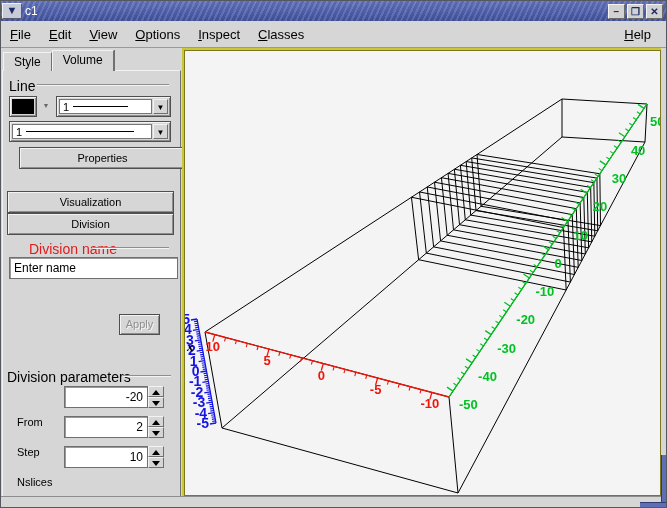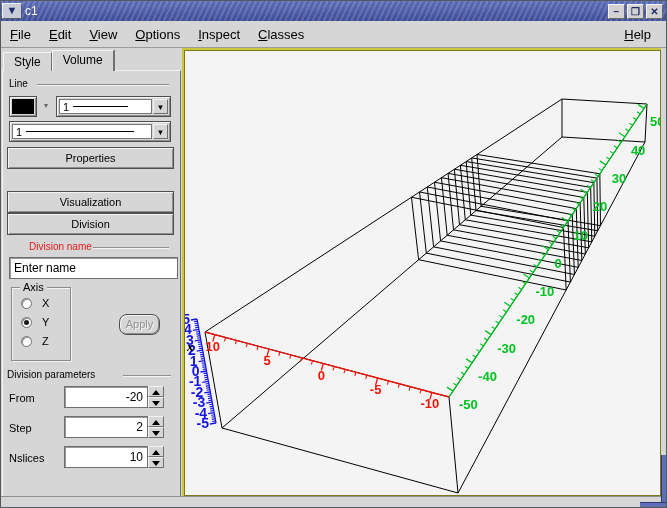--- a/index.html
+++ b/index.html
@@ -31,21 +31,21 @@
 
   
   .panel { position:absolute; left:0; top:47px; width:181px; bottom:0; background:#d6d6d6; }
   .tabs { position:absolute; left:2px; top:2px; height:21px; display:flex; }
   .tab { height:19px; margin-top:2px; padding:2px 10px 0 10px; font-size:12px; background:#d6d6d6;
     border:1px solid; border-color:#f2f2f2 #707070 #d6d6d6 #f2f2f2; border-bottom:none; position:relative; }
   .tab.active { height:21px; margin-top:0; z-index:3; box-shadow:1px 0 0 #707070; }
   .panel-frame { position:absolute; left:1px; right:1px; top:22px; bottom:1px;
     border:1px solid; border-color:#f2f2f2 #707070 #707070 #f2f2f2; }
 
-  .sec-label { position:absolute; font-size:10px; color:#000; white-space:nowrap; }
+  .sec-label { position:absolute; font-size:14px; color:#000; white-space:nowrap; }
   .sec-label.red { color:#e21a1a; }
   .rule { position:absolute; height:2px; border-top:1px solid #8e8e8e; border-bottom:1px solid #f4f4f4; }
 
   .raised { background:#d6d6d6; border:1px solid #4f4f4f;
     box-shadow:inset 1px 1px 0 #f3f3f3, inset -1px -1px 0 #8d8d8d; }
   .sunken { background:#ffffff; border:1px solid #6f6f6f;
     box-shadow:inset 1px 1px 0 #9a9a9a; }
 
   .swatch { position:absolute; left:8px; top:48px; width:28px; height:21px; }
   .swatch .inner { position:absolute; inset:2px; background:#000; }
@@ -71,23 +71,23 @@
   .groupbox-title { position:absolute; top:-7px; left:8px; background:#d6d6d6; padding:0 3px;
     font-size:11px; }
   .radio-row { position:absolute; left:9px; display:flex; align-items:center; gap:10px; font-size:11px; }
   .radio { width:11px; height:11px; border-radius:50%; background:#fff; border:1px solid #6f6f6f;
     box-shadow:inset 1px 1px 0 #999; position:relative; }
   .radio.sel::after { content:""; position:absolute; left:2px; top:2px; width:5px; height:5px;
     border-radius:50%; background:#1a1a1a; }
 
   .apply-btn { position:absolute; left:118px; top:266px; width:41px; height:21px;
     font-size:11px; text-align:center; line-height:19px; color:#8f8f8f;
-    text-shadow:1px 1px 0 #f4f4f4;border-radius:8px; }
-
-  .param-row-label { position:absolute; left:8px; font-size:11px; }
+    text-shadow:1px 1px 0 #f4f4f4; }
+
+  .param-row-label { position:absolute; left:16px; font-size:11px;margin-top:24px; }
   .num-field { position:absolute; left:63px; width:84px; height:22px; font-size:12px;
     text-align:right; padding:3px 4px 0 0; color:#000; }
   .spinner { position:absolute; left:147px; width:16px; height:22px; display:flex; flex-direction:column; }
   .spin-btn { flex:1; background:#d6d6d6; border:1px solid; border-color:#f3f3f3 #6f6f6f #6f6f6f #f3f3f3;
     position:relative; }
   .tri-up { position:absolute; left:3px; top:3px; width:0; height:0;
     border-left:4px solid transparent; border-right:4px solid transparent; border-bottom:5px solid #000; }
   .tri-down { position:absolute; left:3px; top:3px; width:0; height:0;
     border-left:4px solid transparent; border-right:4px solid transparent; border-top:5px solid #000; }
 
@@ -168,43 +168,28 @@
     <div class="combo raised" style="left:8px; top:73px; width:162px;">
       <div class="field">
         <span>1</span>
         <span class="linesample" style="width:108px;"></span>
       </div>
       <div class="drop">
         <span>▼</span>
       </div>
     </div>
 
-    <div class="panel-btn raised" style="top:99px;">Properties</div>
+    <div class="panel-btn raised" style="top:99px;margin-left:12px;">Properties</div>
     <div class="panel-btn raised" style="top:143px;">Visualization</div>
     <div class="panel-btn raised" style="top:165px;">Division</div>
 
     <div class="sec-label red" style="left:12px; top:193px;padding-left:16px;">Division name</div>
     <div class="rule" style="left:92px; top:199px; width:76px;"></div>
     <div class="name-input sunken">Enter name</div>
 
-    <div class="groupbox">
-      <div class="groupbox-title">Axis</div>
-      <div class="radio-row" style="top:9px;">
-        <div class="radio"></div>
-        <span>X</span>
-      </div>
-      <div class="radio-row" style="top:28px;">
-        <div class="radio sel"></div>
-        <span>Y</span>
-      </div>
-      <div class="radio-row" style="top:47px;">
-        <div class="radio"></div>
-        <span>Z</span>
-      </div>
-    </div>
     <div class="apply-btn raised">Apply</div>
 
     <div class="sec-label" style="left:6px; top:321px;">Division parameters</div>
     <div class="rule" style="left:122px; top:327px; width:48px;"></div>
 
     <div class="param-row-label" style="top:344px;">From</div>
     <div class="num-field sunken" style="top:338px;">-20</div>
     <div class="spinner" style="top:338px;">
       <div class="spin-btn">
           <div class="tri-up"></div>

